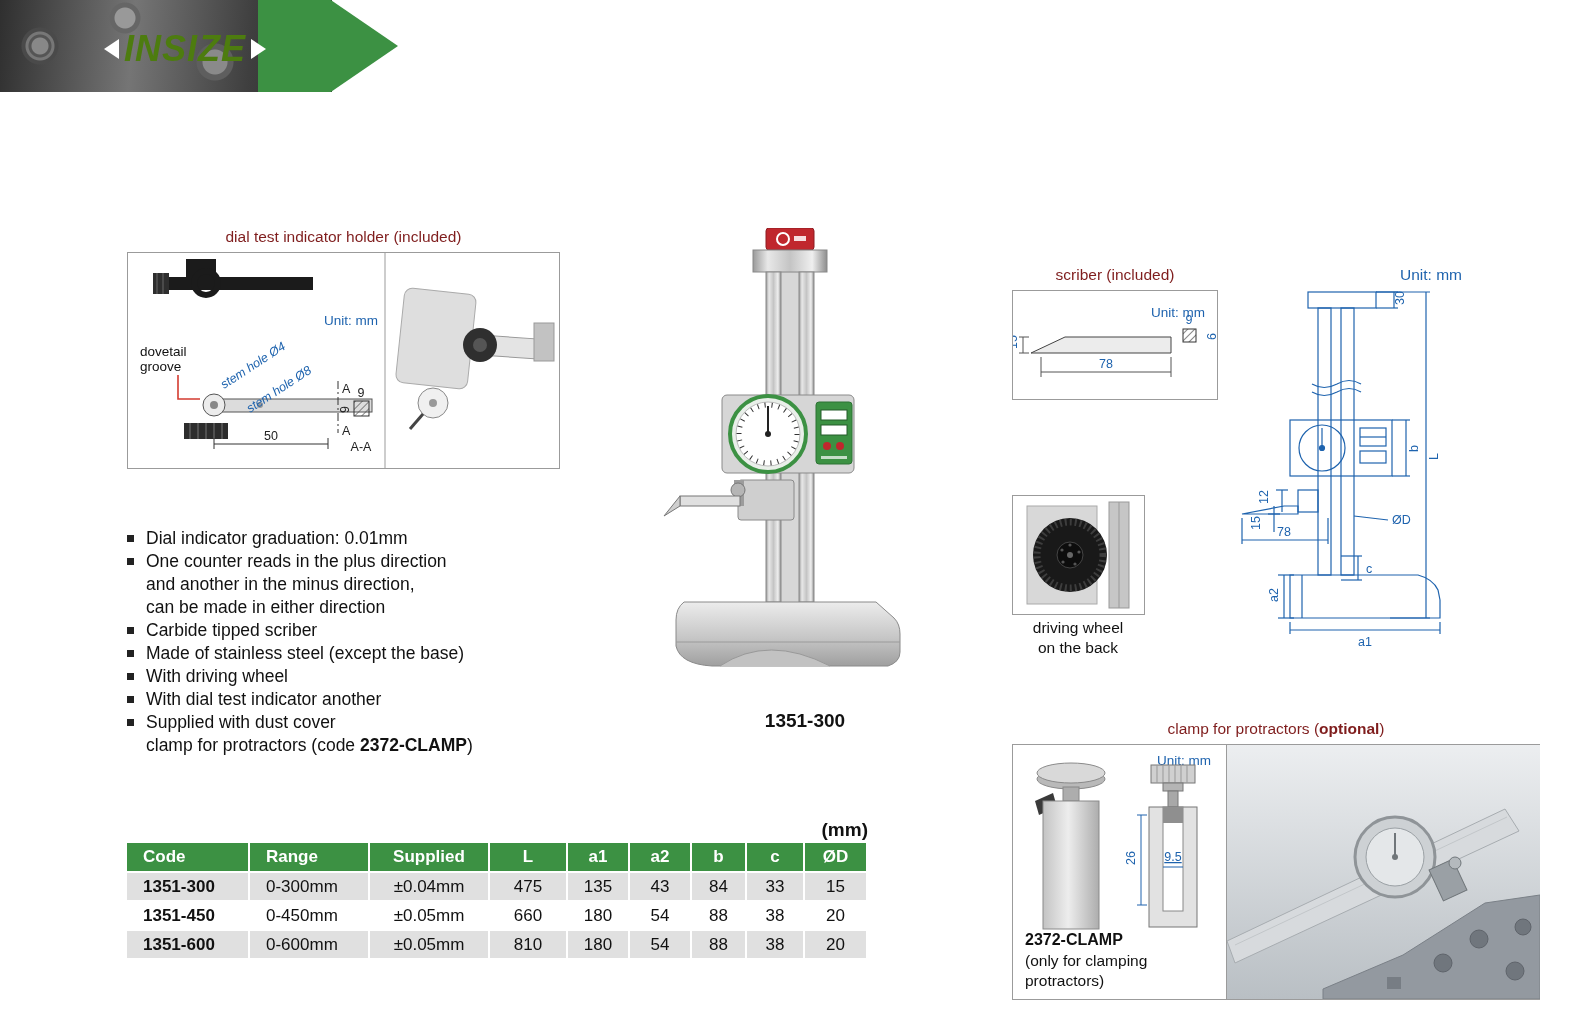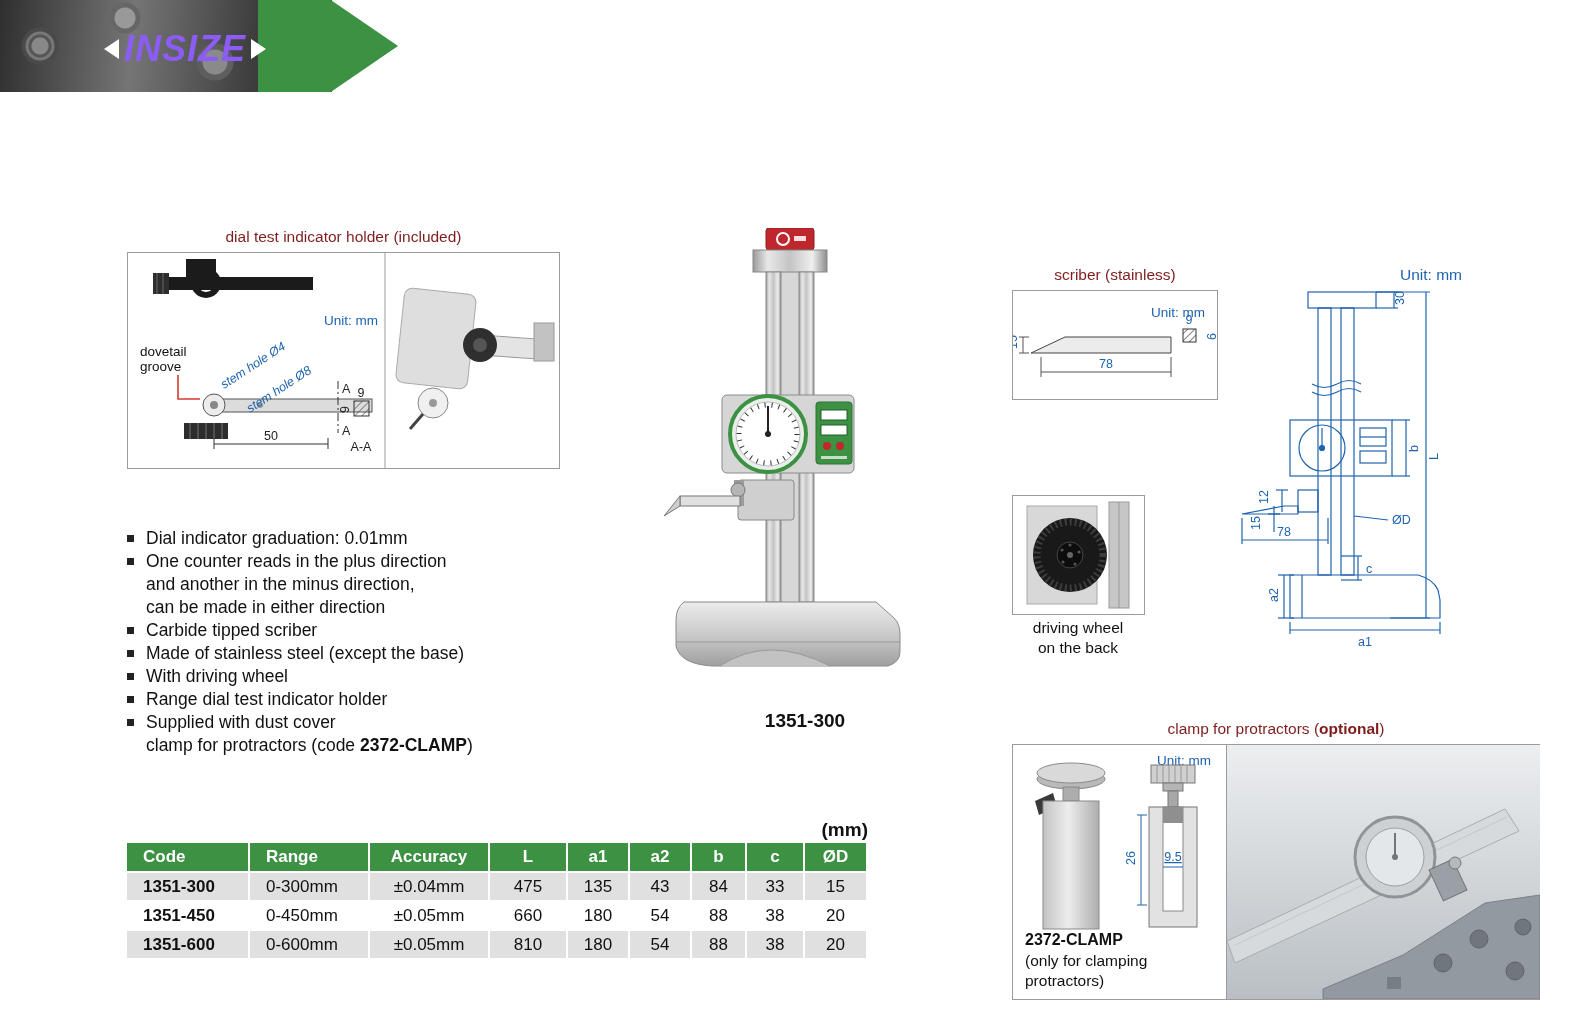--- a/index.html
+++ b/index.html
@@ -12,21 +12,21 @@
     background:
       radial-gradient(circle at 40px 46px, #888 8px, #555 9px, #555 11px, #777 12px, #777 14px, #4a4a4a 15px, #4a4a4a 18px, transparent 19px),
       radial-gradient(circle at 125px 18px, #999 10px, #666 11px, #666 15px, transparent 16px),
       radial-gradient(circle at 215px 62px, #8a8a8a 12px, #5e5e5e 13px, #5e5e5e 18px, transparent 19px),
       radial-gradient(circle at 290px 28px, #777 14px, #4f4f4f 15px, #4f4f4f 20px, transparent 21px),
       linear-gradient(95deg, #2f2f2f, #757575 40%, #3f3f3f 75%, #2a2a2a);
   }
   .green-arrow { position:absolute; left:258px; top:0; width:140px; height:92px; background:#3c9143;
     clip-path: polygon(0 0, 52% 0, 100% 50%, 52% 100%, 0 100%); }
   .logo { position:absolute; left:104px; top:28px; display:flex; align-items:center; gap:5px;
-    color:#8b5cf6; font-size:36px; font-style:italic; font-weight:bold; letter-spacing:1px; }
+    color:#4d7c0f; font-size:36px; font-style:italic; font-weight:bold; letter-spacing:1px; }
   .tri { width:0; height:0; border-top:10px solid transparent; border-bottom:10px solid transparent; }
   .tri-left  { border-right:15px solid #fff; }
   .tri-right { border-left:15px solid #fff; }
 
   
   .page-title { position:absolute; left:127px; top:140px; font-size:28px; font-weight:bold; letter-spacing:.5px; }
   .caption { position:absolute; font-size:15.5px; color:#7f1d1d; }
   .blue { color:#1e63ae; }
   .frame { position:absolute; border:1px solid #9b9b9b; background:#fff; }
 
@@ -194,21 +194,21 @@
       <polygon points="14,288 30,268 30,278" fill="#cfcfcf" stroke="#777"></polygon>
     </g>
     <g>
       <path d="M34,374 L226,374 L244,390 Q250,396 250,406 L250,424 Q250,434 238,438 L62,438 Q30,436 26,418 L26,392 Q26,380 34,374 Z" fill="url(#silV)" stroke="#8a8a8a"></path>
       <path d="M70,438 Q118,406 180,438" fill="#c2c2c2" stroke="#999"></path>
       <line x1="26" y1="414" x2="250" y2="414" stroke="#9a9a9a"></line>
     </g>
   </svg>
   <div class="model-label">1351-300</div>
 
-  <div class="caption" style="left:1012px; top:266px; width:206px; text-align:center;">scriber (stainless)</div>
+  <div class="caption" style="left:1012px; top:266px; width:206px; text-align:center;">scriber (included)</div>
   <div class="frame" style="left:1012px; top:290px; width:206px; height:110px;">
     <svg width="204" height="108" viewBox="0 0 204 108">
       <defs>
         <pattern id="hatchB" width="5" height="5" patternUnits="userSpaceOnUse" patternTransform="rotate(45)">
           <line x1="0" y1="0" x2="0" y2="5" stroke="#555" stroke-width="1.4"></line>
         </pattern>
       </defs>
       <text x="192" y="26" text-anchor="end" class="t-blu">Unit: mm</text>
       <polygon points="18,62 52,46 158,46 158,62" fill="#ececec" stroke="#444"></polygon>
       <g stroke="#555">
@@ -321,21 +321,21 @@
   </div>
 
   <div class="features">
     <div class="feat-line"><span class="bullet"></span><span>Dial indicator graduation: 0.01mm</span></div>
     <div class="feat-line"><span class="bullet"></span><span>One counter reads in the plus direction</span></div>
     <div class="feat-line cont">and another in the minus direction,</div>
     <div class="feat-line cont">can be made in either direction</div>
     <div class="feat-line"><span class="bullet"></span><span>Carbide tipped scriber</span></div>
     <div class="feat-line"><span class="bullet"></span><span>Made of stainless steel (except the base)</span></div>
     <div class="feat-line"><span class="bullet"></span><span>With driving wheel</span></div>
-    <div class="feat-line"><span class="bullet"></span><span>Range dial test indicator holder</span></div>
+    <div class="feat-line"><span class="bullet"></span><span>With dial test indicator another</span></div>
     <div class="feat-line"><span class="bullet"></span><span>Supplied with dust cover</span></div>
     <div class="feat-line cont"><span>clamp for protractors (code </span><b>2372-CLAMP</b><span>)</span></div>
   </div>
 
   <div class="mm-label">(mm)</div>
   <table class="spec-table">
     <colgroup>
       <col style="width:123px">
         <col style="width:120px">
         <col style="width:120px">
@@ -343,21 +343,21 @@
         <col style="width:62px">
         <col style="width:62px">
       <col style="width:55px">
         <col style="width:58px">
         <col style="width:63px">
     </colgroup>
     <thead>
       <tr>
         <th>Code</th>
         <th>Range</th>
-        <th>Accuracy</th>
+        <th>Supplied</th>
         <th>L</th>
         <th>a1</th>
         <th>a2</th>
         <th>b</th>
         <th>c</th>
         <th>ØD</th>
       </tr>
     </thead>
     <tbody>
       <tr>

